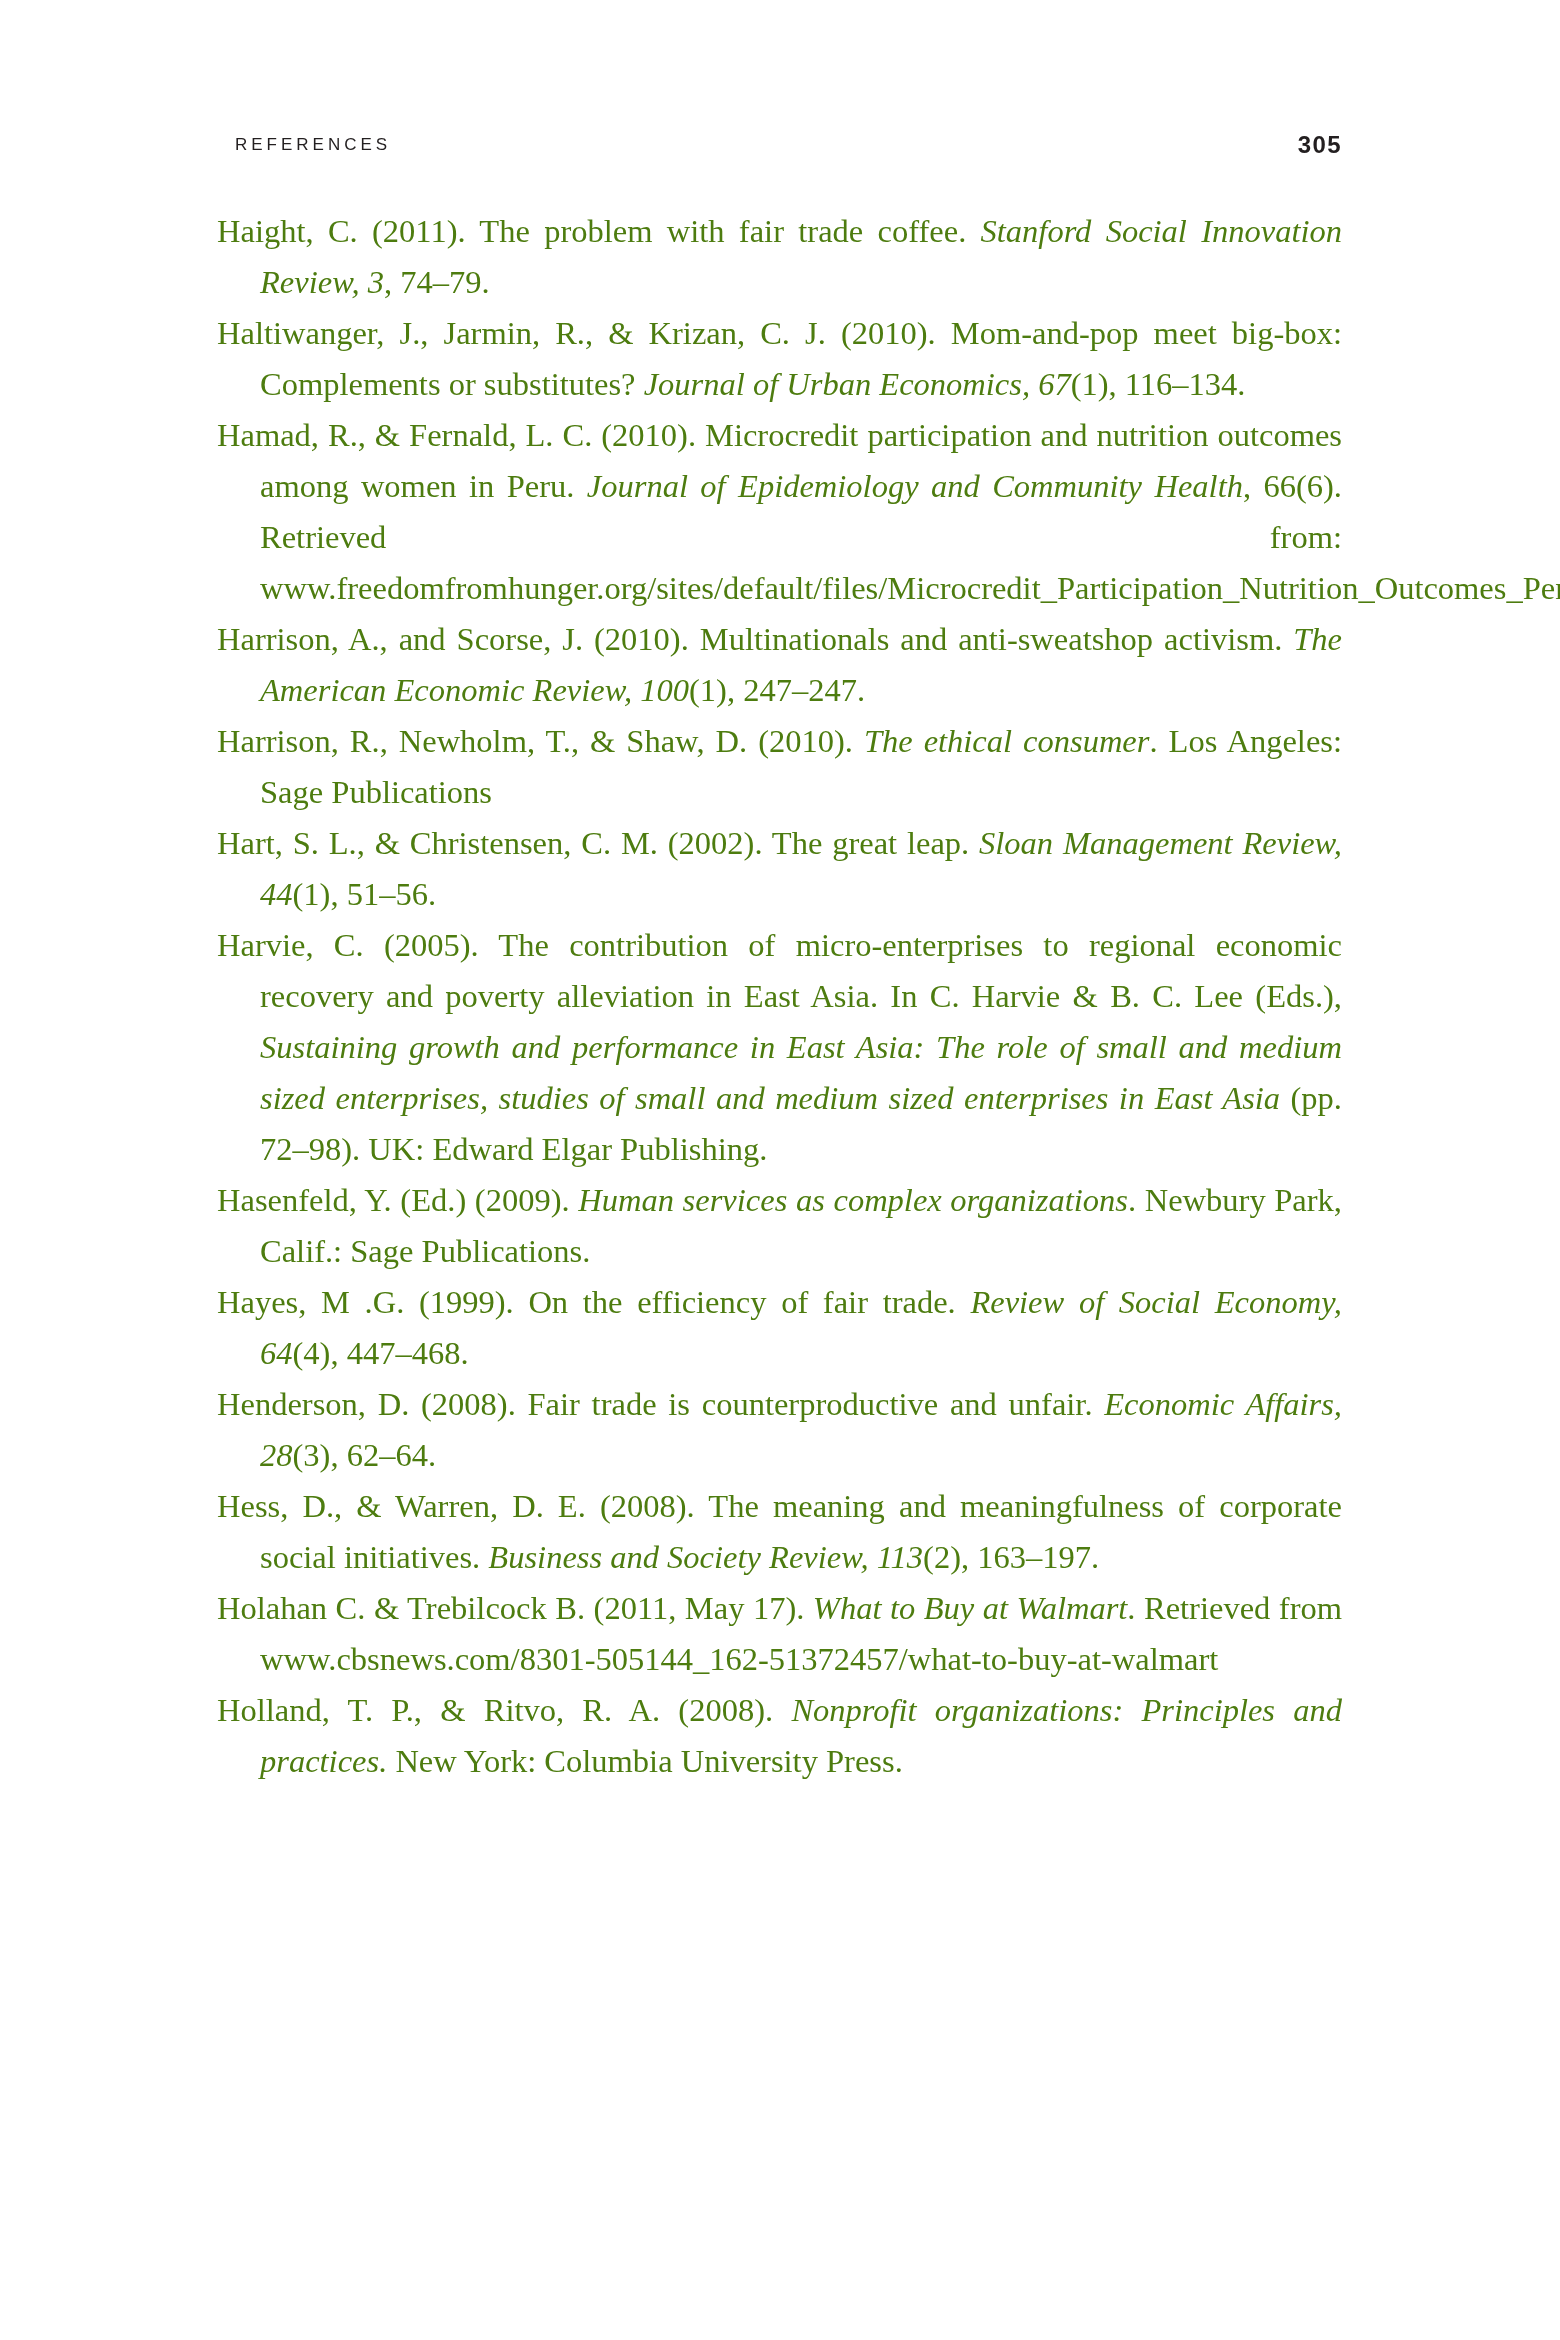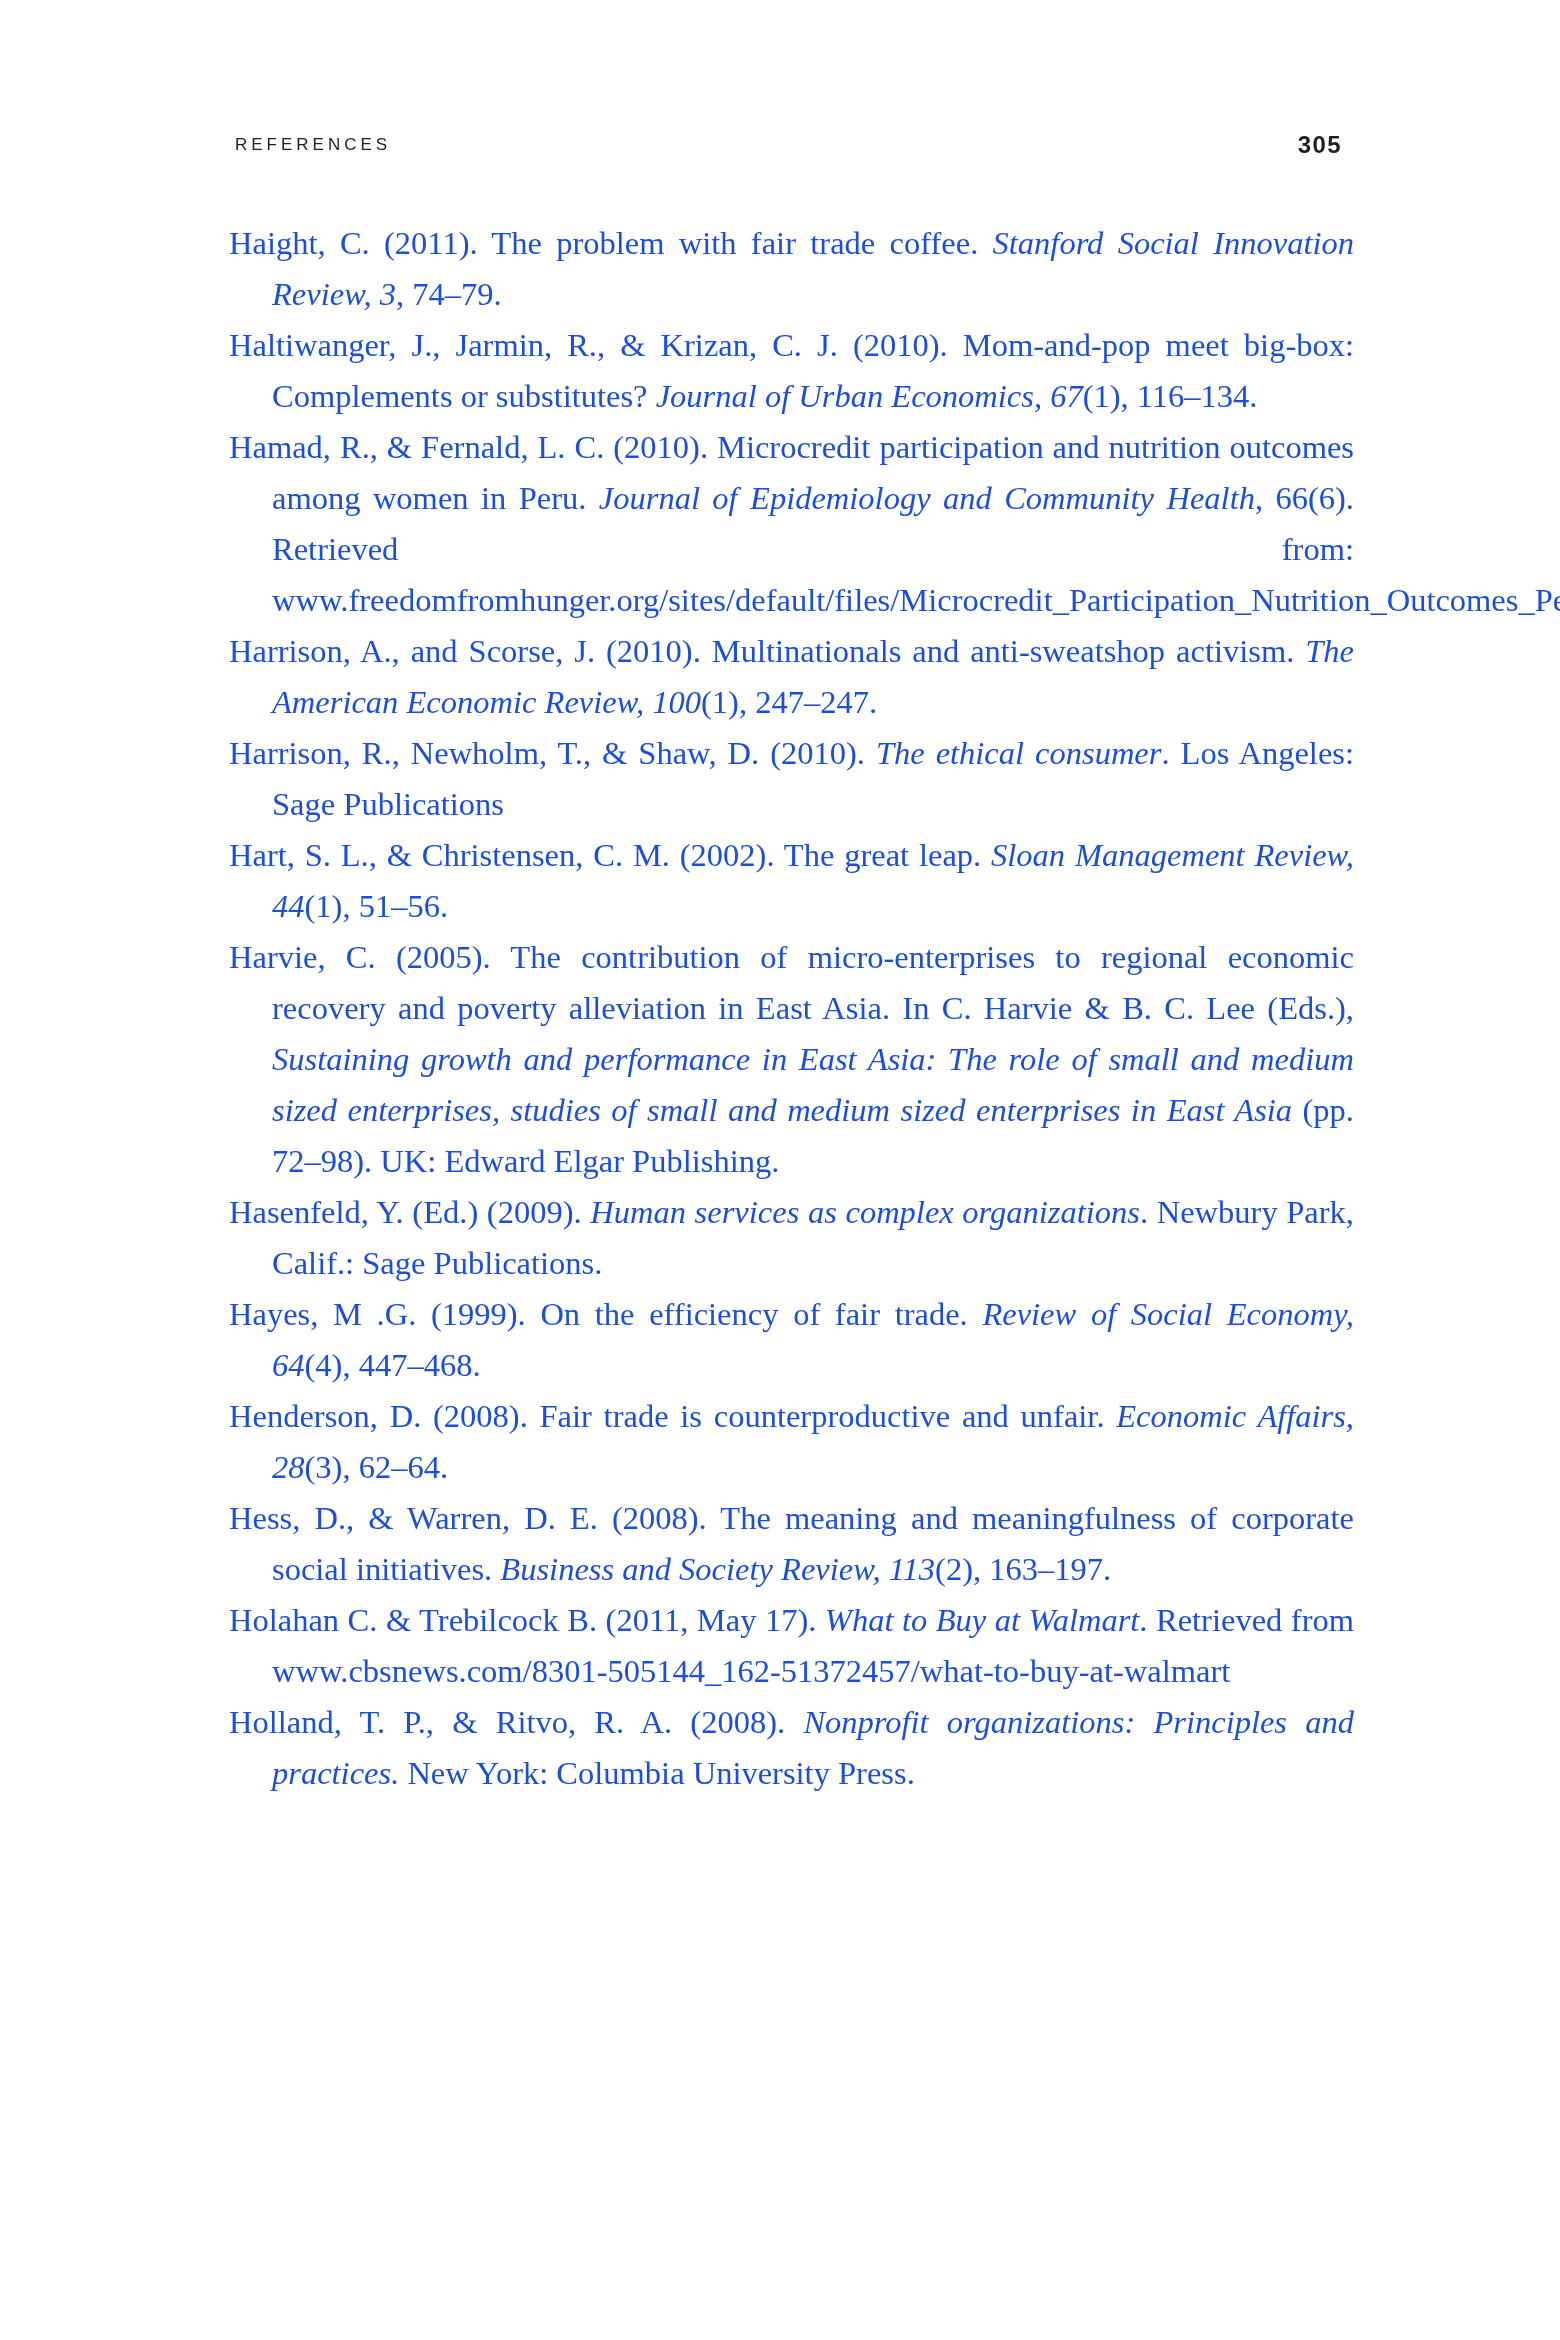--- a/index.html
+++ b/index.html
@@ -35,27 +35,27 @@
       font-size: 24px;
       font-weight: bold;
       letter-spacing: 1.4px;
       color: #231f20;
     }
     .ref-list {
       position: absolute;
       left: 217px;
       width: 1125px;
       top: 206px;
-      margin: 12px;
+      margin: 0;
       padding: 0;
       list-style: none;
       font-family: "Liberation Serif", serif;
       font-size: 32.5px;
       line-height: 51px;
-      color: #1d4ed8;
+      color: #4d7c0f;
     }
     .ref-item {
       padding-left: 43px;
       text-indent: -43px;
       text-align: justify;
       margin: 0;
     }
     .ref-item i {
       font-style: italic;
     }

